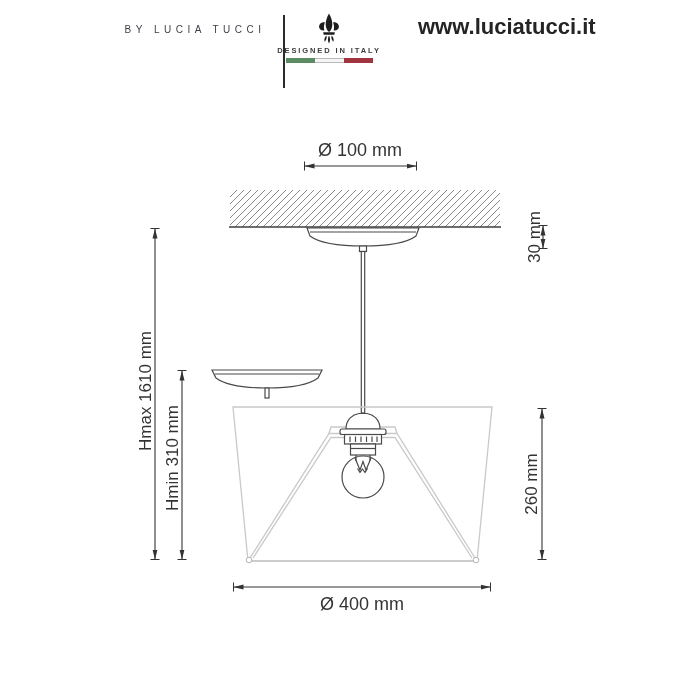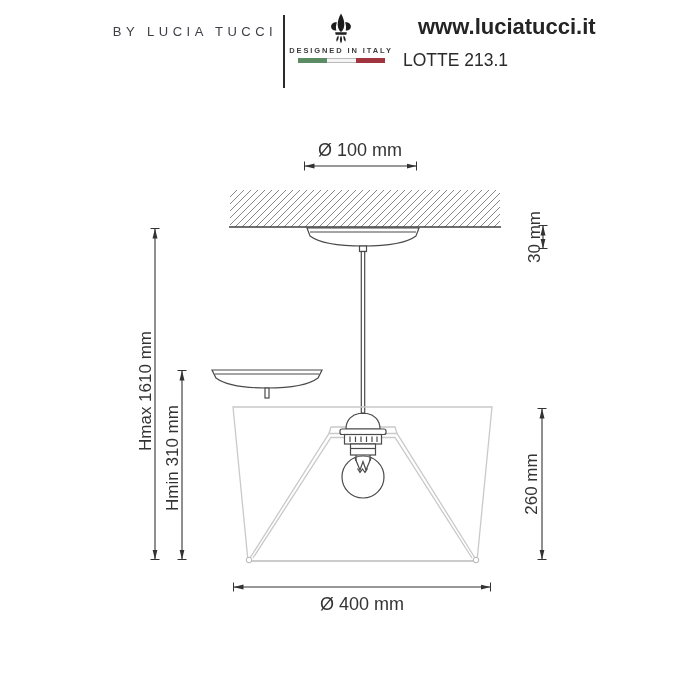--- a/index.html
+++ b/index.html
@@ -7,24 +7,24 @@
     width:700px;height:700px;background:#ffffff;position:relative;overflow:hidden;
     font-family:"Liberation Sans", sans-serif;color:#333;
   }
   
   .hdr-brand{position:absolute;left:103px;top:17px;width:184px;text-align:center;}
   .brand-name{
     font-family:"Liberation Serif", serif;font-size:22px;font-weight:400;
     letter-spacing:5px;color:#2e2e36;white-space:nowrap;
   }
   .brand-byline{
-    margin-top:7px;font-size:13px;letter-spacing:4.5px;color:#3e3e46;white-space:nowrap;
+    margin-top:7px;font-size:10px;letter-spacing:4.5px;color:#3e3e46;white-space:nowrap;
   }
   .hdr-divider{position:absolute;left:283px;top:15px;width:1.5px;height:73px;background:#2b2b2b;}
-  .hdr-center{position:absolute;left:288px;top:13px;width:106px;text-align:center;}
+  .hdr-center{position:absolute;left:276px;top:13px;width:106px;text-align:center;}
   .fleur{display:block;margin:0 auto;}
   .designed-label{
     margin-top:2px;font-size:7.5px;font-weight:700;letter-spacing:1.9px;
     color:#3c3c3c;white-space:nowrap;
   }
   .flag{display:flex;width:87px;height:4.5px;margin:3px auto 0 auto;}
   .flag span{flex:1;}
   .flag .f-green{background:#5b8c64;}
   .flag .f-white{background:#f5f5f5;border-top:1px solid #b9b9b9;border-bottom:1px solid #b9b9b9;}
   .flag .f-red{background:#a03540;}
@@ -68,21 +68,20 @@
   <div class="designed-label">DESIGNED IN ITALY</div>
   <div class="flag">
     <span class="f-green"></span>
     <span class="f-white"></span>
     <span class="f-red"></span>
   </div>
 </div>
 
 <div class="hdr-right">
   <div class="website">www.luciatucci.it</div>
-  <div class="model">LOTTE 213.1</div>
 </div>
 
 <svg class="diagram" width="700" height="700" viewBox="0 0 700 700">
   <defs>
     <pattern id="hatch" width="7" height="7" patternUnits="userSpaceOnUse">
       <path d="M0,7 L7,0 M-1,1 L1,-1 M6,8 L8,6" stroke="#7c7c7c" stroke-width="0.9" fill="none"></path>
     </pattern>
     <marker id="arr" viewBox="0 0 10 6" refX="9.5" refY="3" markerWidth="10" markerHeight="6" orient="auto-start-reverse" markerUnits="userSpaceOnUse">
       <path d="M0,0.5 L10,3 L0,5.5 Z" fill="#333"></path>
     </marker>

